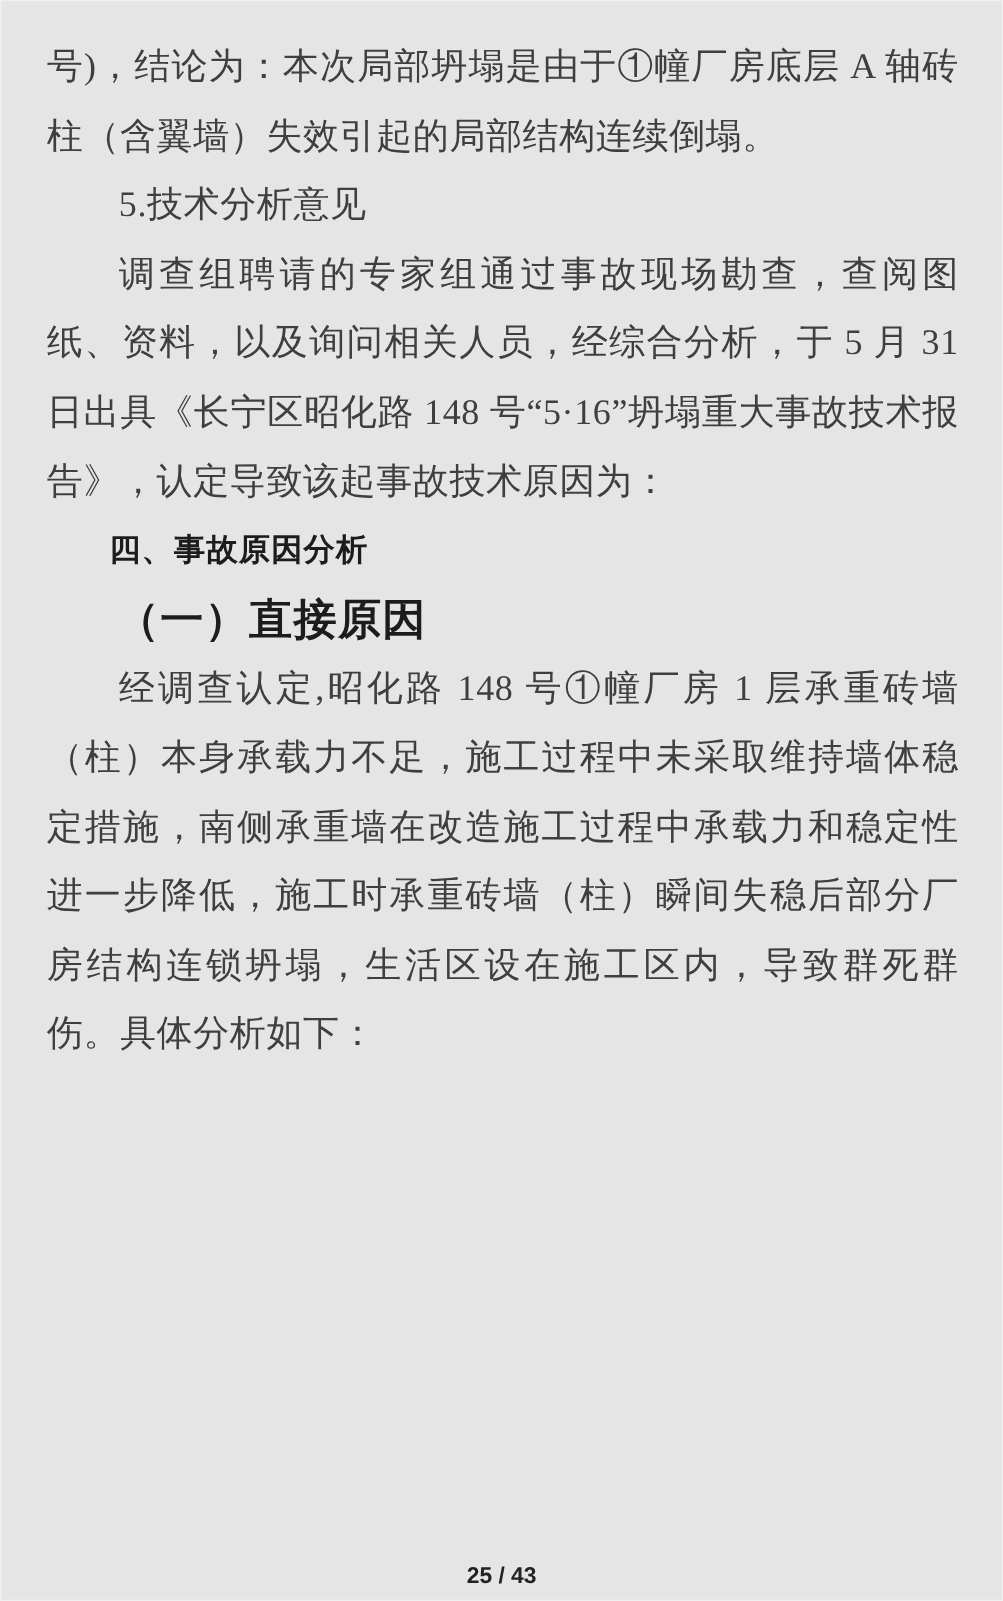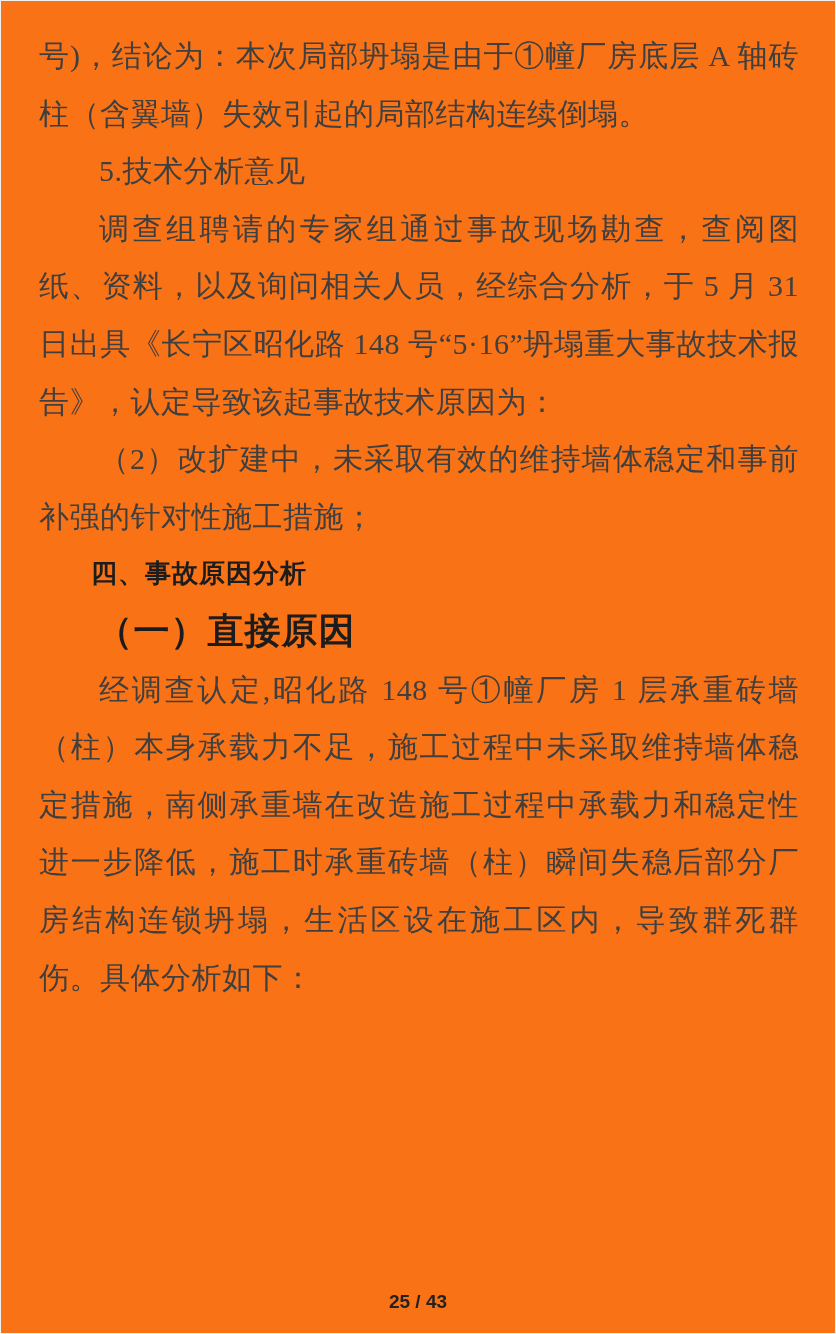--- a/index.html
+++ b/index.html
@@ -12,21 +12,21 @@
     height: 1334px;
     overflow: hidden;
     position: relative;
   }
   .page {
     position: relative;
     box-sizing: border-box;
     width: 836px;
     height: 1334px;
     padding: 26px 36px 0 38px;
-    background: #f97316;
+    background: #e5e5e5;
     border: 1px solid #f0f0f0;
   }
   .para {
     margin: 0;
     font-family: "Liberation Serif", "DejaVu Serif", serif;
     font-size: 30px;
     line-height: 57.6px;
     color: #3f3f3f;
     text-align: justify;
     letter-spacing: 0.5px;
@@ -50,42 +50,41 @@
     font-weight: 700;
     font-size: 36px;
     line-height: 57.6px;
     color: #1c1c1c;
     text-indent: 1.6em;
     letter-spacing: 1px;
   }
   .footer {
     position: absolute;
     left: 0;
-    bottom: 20px;
+    bottom: 8px;
     width: 100%;
     text-align: center;
     font-family: "Liberation Sans", "DejaVu Sans", sans-serif;
     font-weight: 700;
     font-size: 19px;
     color: #222222;
   }
 </style>
 </head>
 <body>
 
 <div class="page">
 
   <p class="para">号)，结论为：本次局部坍塌是由于①幢厂房底层 A 轴砖柱（含翼墙）失效引起的局部结构连续倒塌。</p>
 
   <p class="para indent">5.技术分析意见</p>
 
   <p class="para indent">调查组聘请的专家组通过事故现场勘查，查阅图纸、资料，以及询问相关人员，经综合分析，于 5 月 31 日出具《长宁区昭化路 148 号“5·16”坍塌重大事故技术报告》，认定导致该起事故技术原因为：</p>
 
 
-  <p class="para indent">（2）改扩建中，未采取有效的维持墙体稳定和事前补强的针对性施工措施；</p>
 
 
   <h2 class="heading-main">四、事故原因分析</h2>
 
   <h3 class="heading-sub">（一）直接原因</h3>
 
   <p class="para indent">经调查认定,昭化路 148 号①幢厂房 1 层承重砖墙（柱）本身承载力不足，施工过程中未采取维持墙体稳定措施，南侧承重墙在改造施工过程中承载力和稳定性进一步降低，施工时承重砖墙（柱）瞬间失稳后部分厂房结构连锁坍塌，生活区设在施工区内，导致群死群伤。具体分析如下：</p>
 
   <div class="footer">25 / 43</div>
 

